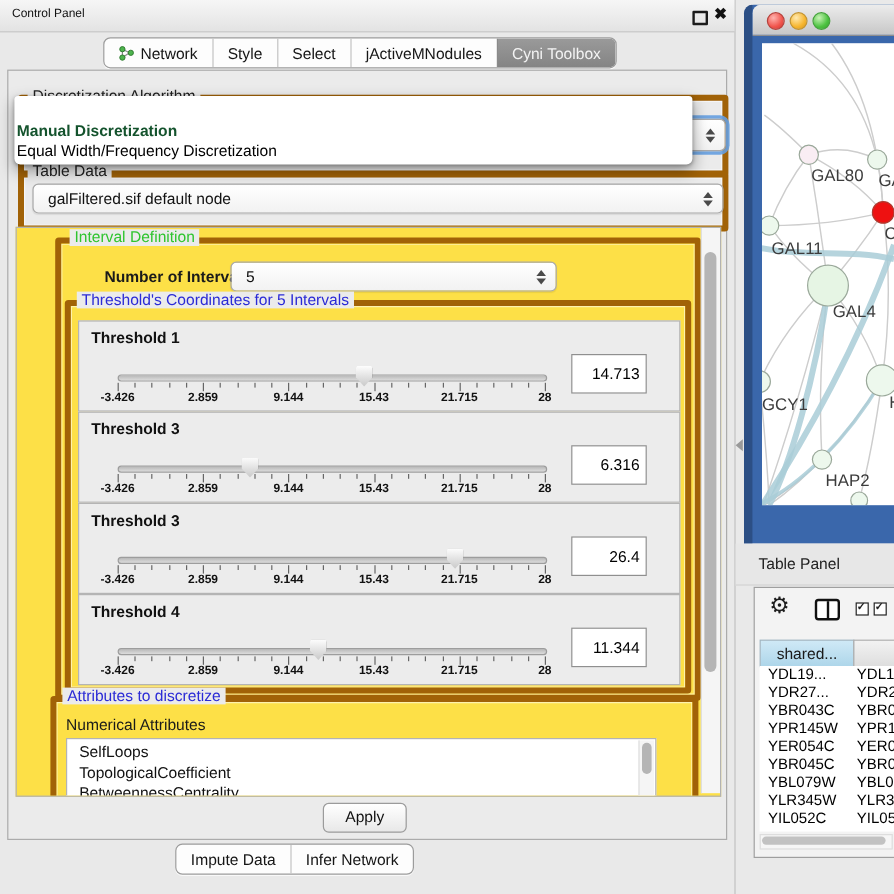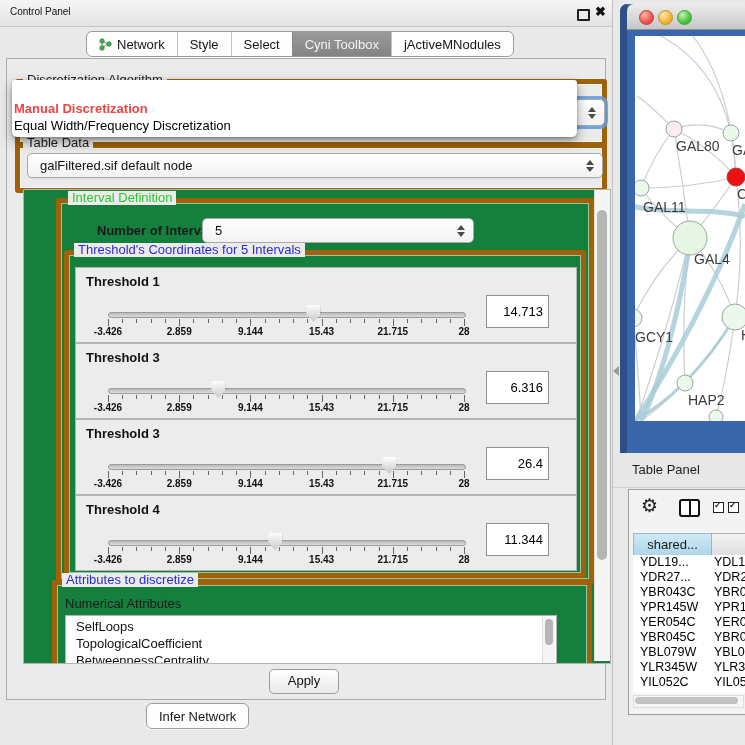--- a/index.html
+++ b/index.html
@@ -28,24 +28,24 @@
   .combo{position:absolute;background:linear-gradient(#ffffff,#f2f2f2);border:1px solid #a9a9a9;border-radius:5px;line-height:23px;padding-left:12px;font-size:13px;color:#111;box-shadow:0 1px 1px rgba(0,0,0,.08)}
   .stepper{position:absolute;right:8px;top:50%;margin-top:-7px;width:9px;height:14px}
   .stepper:before,.stepper:after{content:"";position:absolute;left:1px;border-left:4px solid transparent;border-right:4px solid transparent}
   .stepper:before{top:1px;border-bottom:5px solid #4a4a4a}
   .stepper:after{bottom:1px;border-top:5px solid #4a4a4a}
   #algo-combo{left:16px;top:40px;width:568px;height:25px;box-shadow:0 0 0 3px rgba(101,158,224,.9);z-index:4}
   
   #popup{left:12px;top:80px;width:565px;height:57px;background:#fff;z-index:40;border-radius:3px 3px 5px 5px;
          box-shadow:0 5px 12px rgba(0,0,0,.38),0 1px 3px rgba(0,0,0,.25)}
   #popup .hint{position:absolute;left:0;top:4px;width:100%;text-align:center;color:#b3b3b3;font-size:13px}
-  #popup .opt1{position:absolute;left:2px;top:21px;font-weight:bold;font-size:13px;color:#ef4444}
+  #popup .opt1{position:absolute;left:2px;top:21px;font-weight:bold;font-size:13px;color:#14532d}
   #popup .opt2{position:absolute;left:2px;top:38px;font-size:13px;color:#000}
   
-  #scrollpane{left:16px;top:130px;width:586px;height:473px;border:1px solid #b2b2b2;background:#15803d;overflow:hidden}
+  #scrollpane{left:6px;top:130px;width:586px;height:473px;border:1px solid #b2b2b2;background:#fde047;overflow:hidden}
   .vscroll{position:absolute;background:#f5f5f5;border-left:1px solid #dedede}
   .vthumb{position:absolute;left:2px;width:10px;background:#b5b5b5;border-radius:6px}
   
   .tpanel{position:absolute;left:6px;width:500px;height:74px;border:1px solid #b4b4b4;background:#ececec}
   .tlabel{position:absolute;left:10px;top:6px;font-weight:bold;font-size:13px;color:#111}
   .track{position:absolute;left:32px;top:44px;width:356px;height:4px;background:linear-gradient(#b9b9b9,#dcdcdc);border:1px solid #9d9d9d;border-radius:3px}
   .thumb{position:absolute;top:37px;width:14px;height:17px;background:linear-gradient(#fdfdfd,#c9c9c9);
          clip-path:polygon(8% 0,92% 0,100% 12%,100% 55%,50% 100%,0 55%,0 12%);filter:drop-shadow(0 0 1px #777)}
   .tick{position:absolute;width:1px;background:#666}
   .ticklab{position:absolute;top:58px;font-size:10px;font-weight:bold;color:#111;transform:translateX(-50%);white-space:nowrap}
@@ -109,22 +109,22 @@
         <line x1="3" y1="10" x2="9" y2="6" stroke="#8a8a8a" stroke-width="1"></line>
         <line x1="3" y1="3" x2="3" y2="10" stroke="#8a8a8a" stroke-width="1"></line>
         <circle cx="3" cy="3" r="2.2" fill="#4db34d" stroke="#2f7a2f" stroke-width=".8"></circle>
         <circle cx="3" cy="10" r="2.2" fill="#4db34d" stroke="#2f7a2f" stroke-width=".8"></circle>
         <circle cx="10" cy="6" r="2.2" fill="#4db34d" stroke="#2f7a2f" stroke-width=".8"></circle>
       </svg>
       <span>Network</span>
     </span>
     <span class="tab">Style</span>
     <span class="tab">Select</span>
+    <span class="tab">jActiveMNodules</span>
     <span class="tab sel">Cyni Toolbox</span>
-    <span class="tab">jActiveMNodules</span>
   </div>
 
   <div class="abs" id="content">
 
     <div class="gbox" id="algo-group" style="left:8px;top:20px;width:582px;height:58px;"></div>
     <span class="gtitle" style="left:16px;top:14px;color:#222;">Discretization Algorithm</span>
     <div class="combo" id="algo-combo">
       <span class="stepper"></span>
     </div>
 
@@ -318,20 +318,21 @@
 
       <div class="vscroll" style="right:0;top:0;width:15px;height:471px;">
         <div class="vthumb" style="top:20px;height:350px;"></div>
       </div>
     </div>
 
     <div class="abs" id="apply-btn">Apply</div>
   </div>
 
   <div class="abs seg" id="bottom-tabs">
+    <span class="tab">Impute Data</span>
     <span class="tab">Infer Network</span>
   </div>
 </div>
 
 <div class="abs" id="popup">
   <div class="opt1">Manual Discretization</div>
   <div class="opt2">Equal Width/Frequency Discretization</div>
 </div>
 
 <div class="abs" id="split-arrow"></div>

